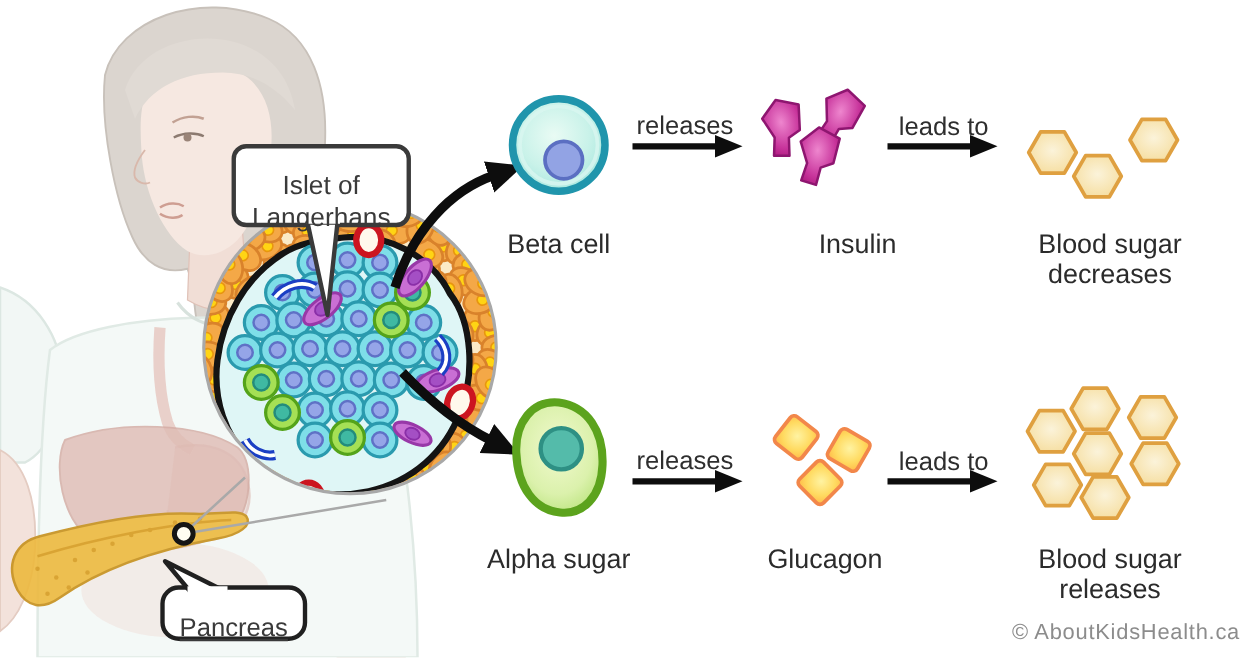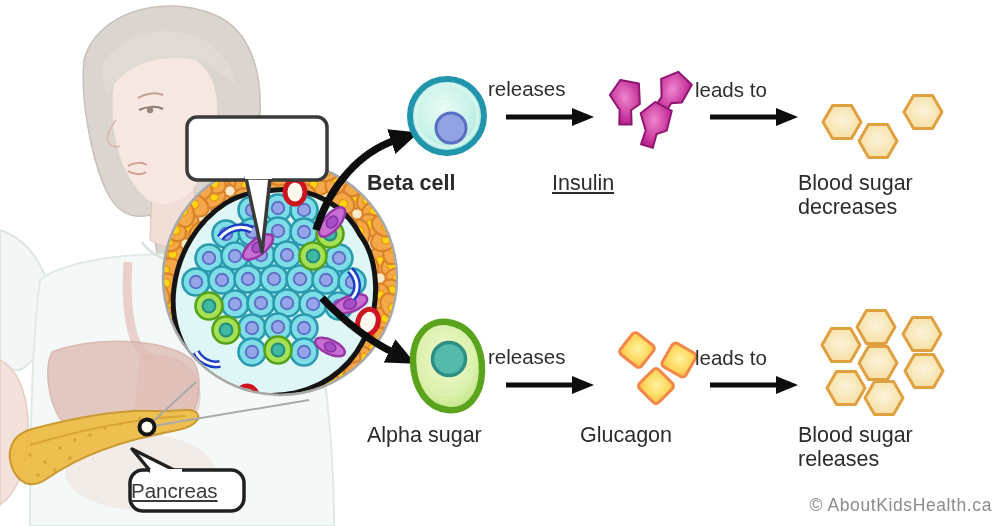--- a/index.html
+++ b/index.html
@@ -1,20 +1,20 @@
 <!DOCTYPE html>
 <html><head>
 <meta charset="utf-8">
 <style>
   html,body{margin:0;padding:0;background:#fff;}
   .stage{position:relative;width:1000px;height:526px;background:#ffffff;overflow:hidden;
          font-family:"Liberation Sans",sans-serif;}
   .art{position:absolute;left:0;top:0;}
-  .t{position:absolute;text-align:left;color:#2b2b2b;
-     font:21.5px/24px "Liberation Sans",sans-serif;}
+  .t{position:absolute;text-align:center;color:#2b2b2b;
+     font:21.5px/24px "Liberation Sans",sans-serif;margin-top:12px;}
   .flow{font-size:20.5px;color:#2e2e2e;}
   .callout{color:#3a3a3a;font-size:21px;line-height:26px;}
   .credit{position:absolute;right:8px;top:495px;color:#8c8c8c;font-size:17.5px;
           letter-spacing:0.6px;text-align:center;}
 </style>
 </head>
 <body>
 
 <div class="stage">
 
@@ -296,26 +296,30 @@
     <use href="#hex" transform="translate(846,388)"></use>
     <use href="#hex" transform="translate(884,398)"></use>
   </g>
 
   <path d="M506,117 L576,117" stroke="#0d0d0d" stroke-width="5" marker-end="url(#ah)"></path>
   <path d="M710,117 L780,117" stroke="#0d0d0d" stroke-width="5" marker-end="url(#ah)"></path>
   <path d="M506,385 L576,385" stroke="#0d0d0d" stroke-width="5" marker-end="url(#ah)"></path>
   <path d="M710,385 L780,385" stroke="#0d0d0d" stroke-width="5" marker-end="url(#ah)"></path>
 </svg>
 
+<div class="t callout" style="left:187px;top:124px;width:140px;">
+  <div>Islet of</div>
+  <div>Langerhans</div>
+</div>
 <div class="t callout" style="left:131px;top:478px;width:112px;font-size:20.5px;text-decoration:underline;">Pancreas</div>
 
 <div class="t flow" style="left:488px;top:77px;width:120px;">releases</div>
 <div class="t flow" style="left:695px;top:78px;width:120px;">leads to</div>
-<div class="t" style="left:367px;top:171px;width:160px;font-weight:bold;">Beta cell</div>
-<div class="t" style="left:552px;top:171px;width:160px;text-decoration:underline;">Insulin</div>
+<div class="t" style="left:367px;top:171px;width:160px;">Beta cell</div>
+<div class="t" style="left:606px;top:171px;width:160px;">Insulin</div>
 <div class="t" style="left:798px;top:171px;width:180px;">
   <div>Blood sugar</div>
   <div>decreases</div>
 </div>
 
 <div class="t flow" style="left:488px;top:345px;width:120px;">releases</div>
 <div class="t flow" style="left:695px;top:346px;width:120px;">leads to</div>
 <div class="t" style="left:367px;top:423px;width:160px;">Alpha sugar</div>
 <div class="t" style="left:580px;top:423px;width:160px;">Glucagon</div>
 <div class="t" style="left:798px;top:423px;width:180px;">

